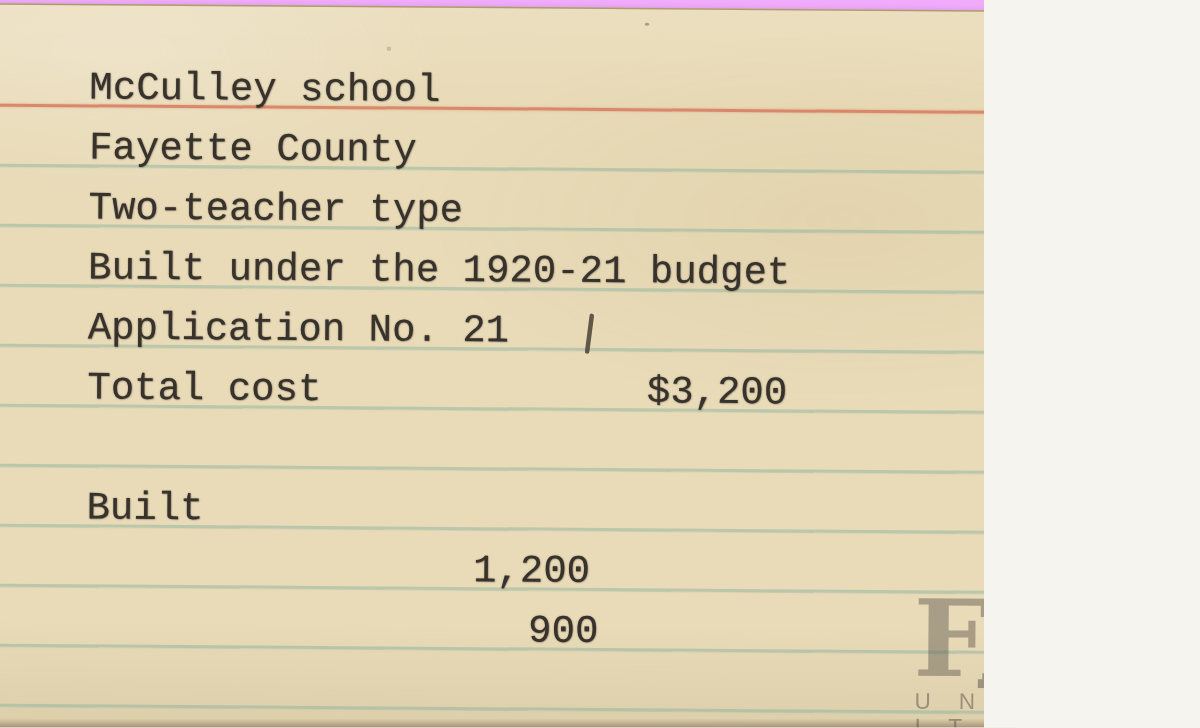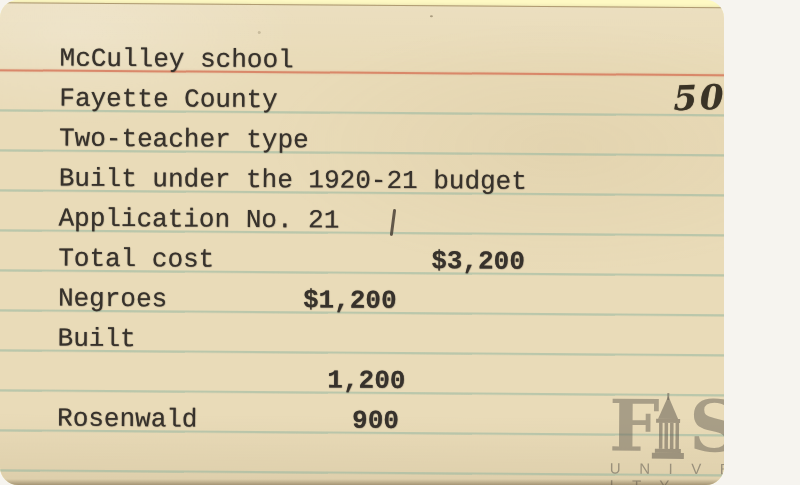--- a/index.html
+++ b/index.html
@@ -1,17 +1,17 @@
 <!DOCTYPE html>
 <html><head>
 <meta charset="utf-8">
 <style>
   html,body{margin:0;padding:0;background:#f6f4ef;}
-  .stage{position:relative;width:724px;height:485px;overflow:hidden;background:#fef9c3;
-         font-family:"Liberation Sans", sans-serif;border-radius:18px;}
+  .stage{position:relative;width:656px;height:485px;overflow:hidden;background:#f0abfc;
+         font-family:"Liberation Sans", sans-serif;}
   
   .card{position:absolute;left:-6px;top:5px;width:812px;height:500px;
         transform:rotate(0.4deg);transform-origin:50% 0;
         background:
           radial-gradient(ellipse 420px 180px at 70% 28%, rgba(150,118,60,0.07), transparent 70%),
           radial-gradient(ellipse 300px 120px at 10% 6%, rgba(255,255,255,0.20), transparent 75%),
           linear-gradient(to right, rgba(0,0,0,0) 90%, rgba(120,95,55,0.10)),
           linear-gradient(to bottom, rgba(255,255,255,0.10), rgba(0,0,0,0) 12%, rgba(0,0,0,0) 82%, rgba(110,85,45,0.12)),
           #e9dbb8;
         border-top:1.5px solid rgba(140,116,70,0.55);
@@ -21,21 +21,21 @@
   
   .rule{position:absolute;left:0;width:100%;height:1.6px;pointer-events:none;}
   .rule.blue{background:rgba(148,182,161,0.55);box-shadow:0 0.5px 0.5px rgba(148,182,161,0.25);}
   .rule.red{height:2px;background:rgba(214,121,92,0.85);box-shadow:0 0 1.5px rgba(214,121,92,0.5);}
   
   .typed{position:absolute;left:0;width:100%;height:26px;
          font-family:"Liberation Mono","DejaVu Sans Mono",monospace;
          font-size:26px;line-height:26px;color:#37322c;
          text-shadow:0 0 1px rgba(55,48,40,0.55), .5px .5px .8px rgba(55,48,40,0.28);}
   .typed .lab{position:absolute;left:66px;white-space:pre;}
-  .typed .amt{position:absolute;white-space:pre;font-weight:bold;}
+  .typed .amt{position:absolute;white-space:pre;}
   .typed .state{position:absolute;left:696px;white-space:pre;}
   
   .hand{position:absolute;font-family:"DejaVu Serif",serif;font-style:italic;color:#3a3326;
         text-shadow:0 0 1px rgba(50,42,28,0.6);}
   .hand.num507{left:680px;top:69px;font-size:34px;font-weight:bold;letter-spacing:3px;transform:rotate(-2deg);}
   .hand.page2{left:742px;top:426px;font-size:48px;transform:rotate(4deg);color:#3c372e;z-index:6;}
   
   .wm{position:absolute;left:618px;top:383px;height:72px;z-index:2;pointer-events:none;}
   .wm .wl{position:absolute;top:0;font-family:"DejaVu Serif",serif;font-weight:bold;
           font-size:71px;line-height:71px;color:rgba(104,97,85,0.50);}
@@ -81,32 +81,29 @@
       <span class="lab">Built under the 1920-21 budget</span>
     </div>
     <div class="typed" style="top:202px">
       <span class="lab">Application No. 21</span>
     </div>
     <div class="typed" style="top:242px">
       <span class="lab">Total cost</span>
       <span class="amt" style="left:439px">$3,200</span>
     </div>
     <div class="typed" style="top:282px">
-      <span class="lab">Negroes</span>
-      <span class="amt" style="left:311px">$1,200</span>
     </div>
     <div class="typed" style="top:322px">
       <span class="lab">Built</span>
       <span class="amt" style="left:311px"></span>
     </div>
     <div class="typed" style="top:362px">
-      <span class="amt" style="left:336px">1,200</span>
+      <span class="amt" style="left:324px">1,200</span>
     </div>
     <div class="typed" style="top:402px">
-      <span class="lab">Rosenwald</span>
       <span class="amt" style="left:361px">900</span>
     </div>
 
     <div class="hand num507">507</div>
     <div class="hand page2">2</div>
 
     <div class="penmark"></div>
     <div class="speck s1"></div>
     <div class="speck s2"></div>
 

